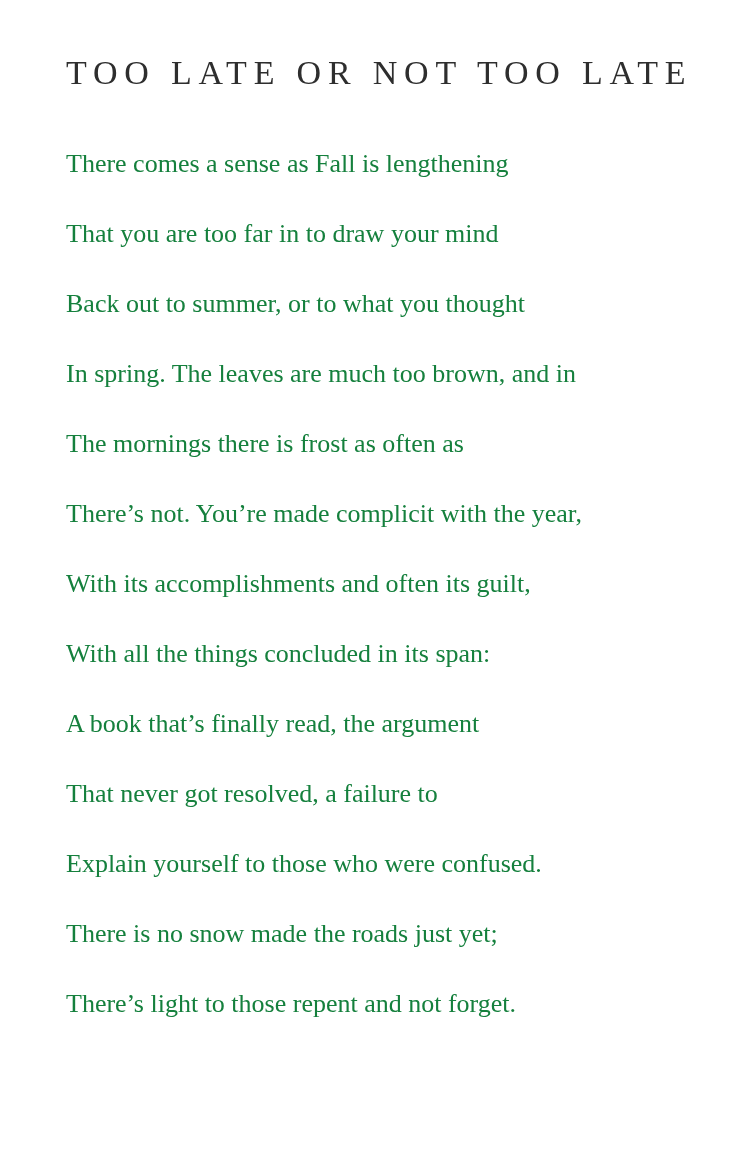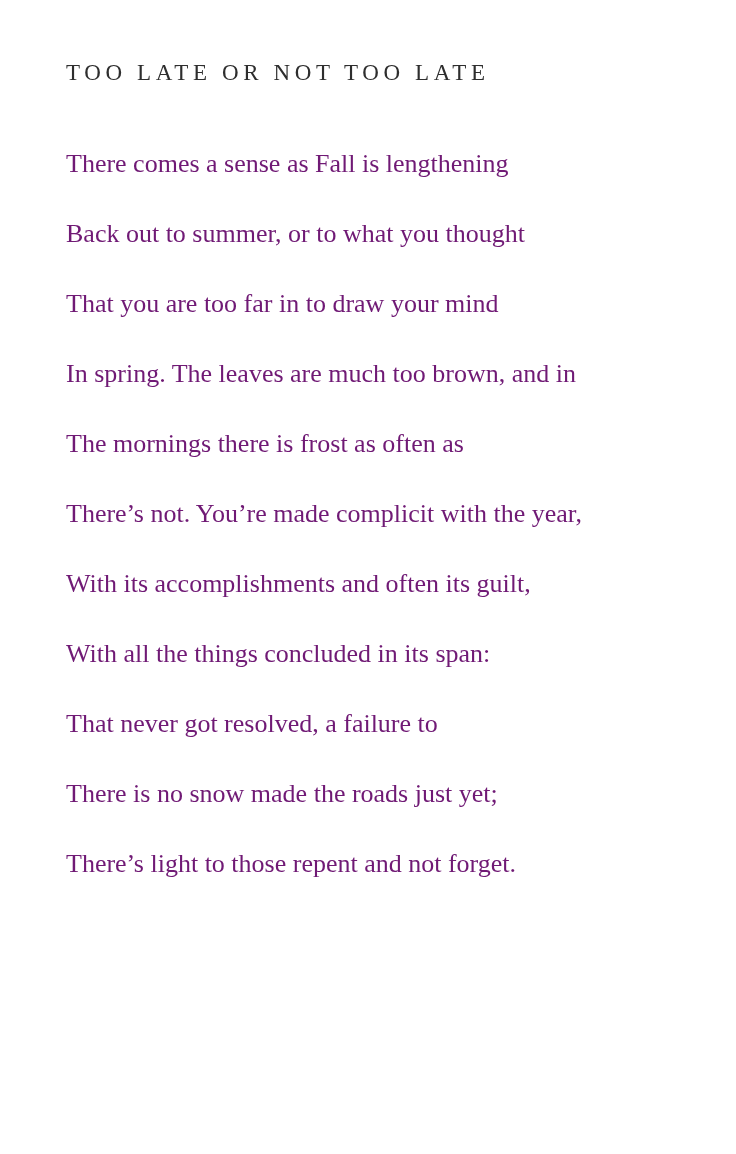--- a/index.html
+++ b/index.html
@@ -13,49 +13,51 @@
     overflow: hidden;
     font-family: "Liberation Serif", serif;
   }
   .page {
     padding: 0 40px 0 66px;
   }
   .poem-title {
     margin: 57px 0 0 0;
     font-family: "Liberation Serif", serif;
     font-weight: 400;
-    font-size: 23px;
+    font-size: 34px;
     line-height: 31px;
     letter-spacing: 0.2em;
     color: #2e2e2e;
   }
   .poem-body {
     margin-top: 63px;
   }
   .poem-line {
     margin: 0 0 44px 0;
     font-family: "Liberation Serif", serif;
     font-weight: 400;
     font-size: 26px;
     line-height: 26px;
-    color: #701a75;
+    color: #15803d;
     white-space: nowrap;
   }
 </style>
 </head>
 <body>
 
 <div class="page">
   <h1 class="poem-title">TOO LATE OR NOT TOO LATE</h1>
   <div class="poem-body">
       <p class="poem-line">There comes a sense as Fall is lengthening</p>
+      <p class="poem-line">That you are too far in to draw your mind</p>
       <p class="poem-line">Back out to summer, or to what you thought</p>
-      <p class="poem-line">That you are too far in to draw your mind</p>
       <p class="poem-line">In spring. The leaves are much too brown, and in</p>
       <p class="poem-line">The mornings there is frost as often as</p>
       <p class="poem-line">There’s not. You’re made complicit with the year,</p>
       <p class="poem-line">With its accomplishments and often its guilt,</p>
       <p class="poem-line">With all the things concluded in its span:</p>
+      <p class="poem-line">A book that’s finally read, the argument</p>
       <p class="poem-line">That never got resolved, a failure to</p>
+      <p class="poem-line">Explain yourself to those who were confused.</p>
       <p class="poem-line">There is no snow made the roads just yet;</p>
       <p class="poem-line">There’s light to those repent and not forget.</p>
     </div>
 </div>
 
 </body></html>

